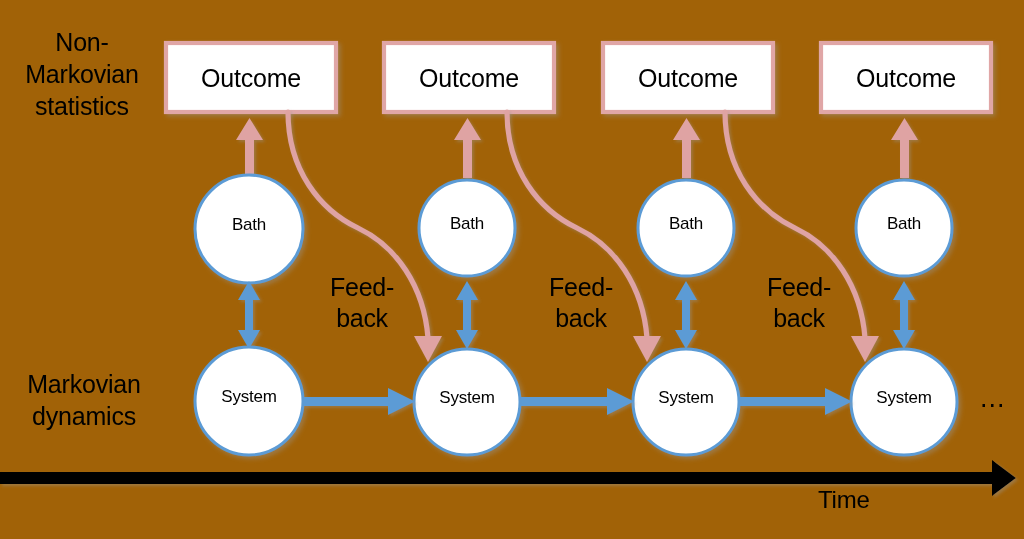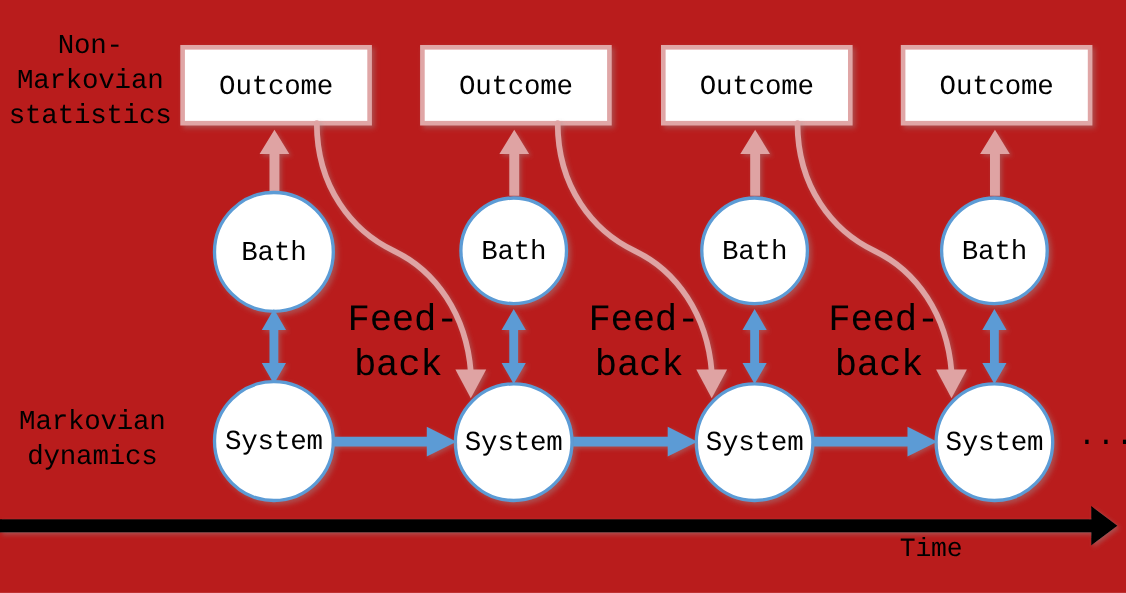--- a/index.html
+++ b/index.html
@@ -6,23 +6,22 @@
   html,body{margin:0;padding:0;background:#ffffff;}
   body{
     font-family:"Liberation Sans", sans-serif;
     color:#000000;
     -webkit-font-smoothing:antialiased;
   }
   #stage{
     position:relative;
     width:1024px;
     height:539px;
-    background:#b91c1c;
+    background:#a16207;
     overflow:hidden;
-    font-family:Liberation Mono, monospace;
   }
   #vec{
     position:absolute;
     left:0; top:0;
     width:1024px; height:539px;
   }
   
   .side-label{
     position:absolute;
     text-align:center;
@@ -31,31 +30,31 @@
     color:#000;
     white-space:pre-line;
     letter-spacing:-0.2px;
   }
   #label-nonmarkov{ left:2px; top:26px; width:160px; }
   #label-markov{ left:0px; top:368px; width:168px; }
 
   .node-text{
     position:absolute;
     text-align:center;
-    font-size:25px;
+    font-size:17px;
     color:#000;
     letter-spacing:-0.2px;
     pointer-events:none;
   }
   .box-text{ font-size:25px; }
 
   .fb-label{
     position:absolute;
     text-align:center;
-    font-size:34px;
+    font-size:25px;
     line-height:1.22;
     color:#000;
     white-space:pre-line;
     letter-spacing:-0.3px;
   }
   #time-label{
     position:absolute;
     font-size:24px;
     color:#000;
     left:818px; top:486px;

